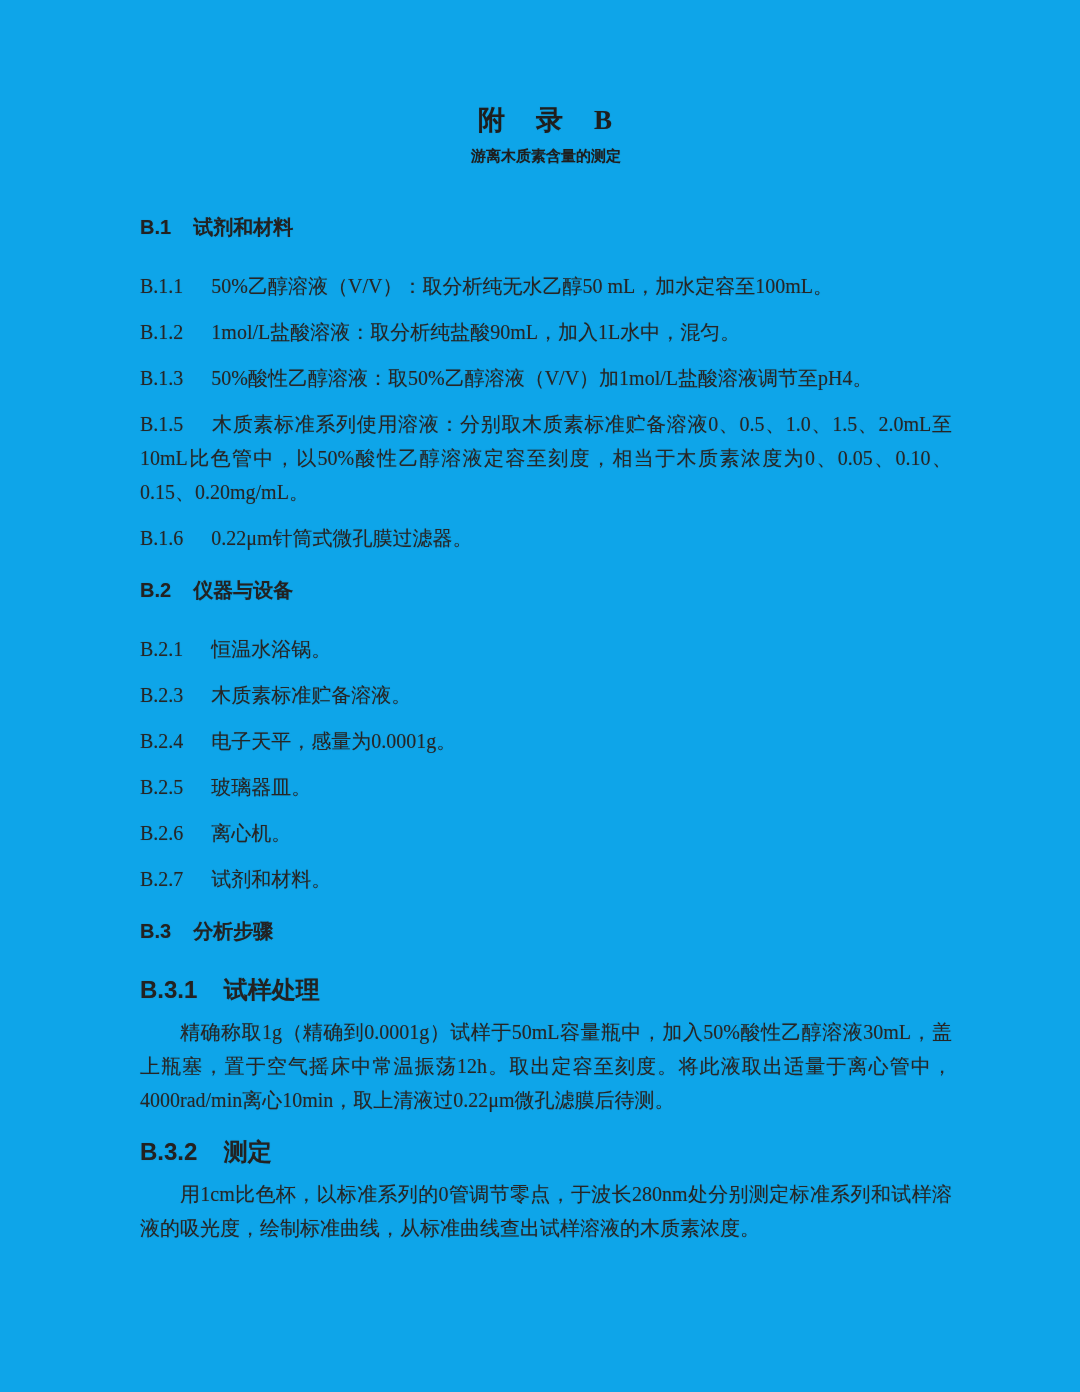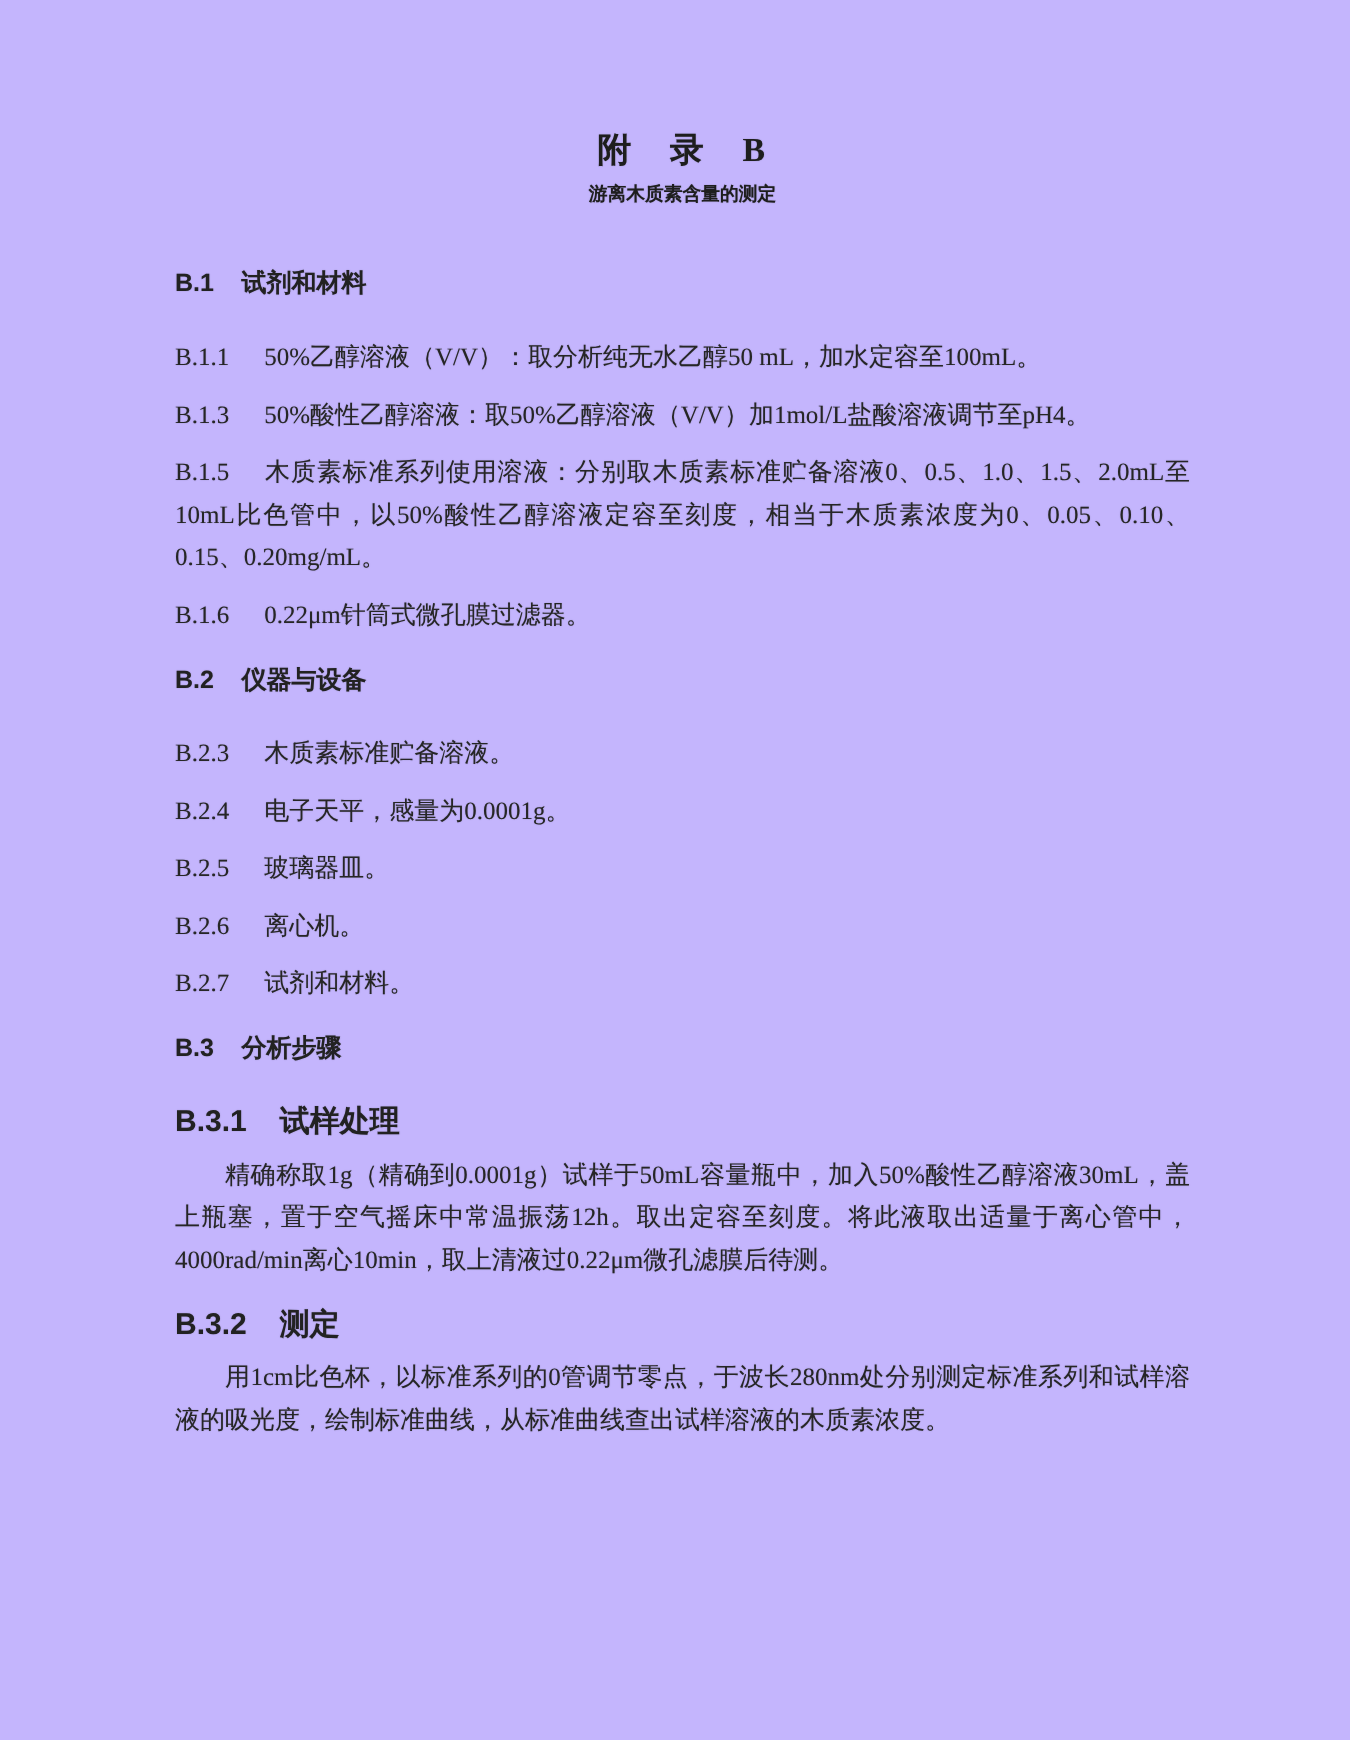--- a/index.html
+++ b/index.html
@@ -7,21 +7,21 @@
     width: 1080px;
     height: 1392px;
     background: #fdfdfc;
     overflow: hidden;
   }
   .page {
     position: relative;
     width: 1080px;
     height: 1392px;
     padding: 104px 128px 16px 140px;
-    background: #c4b5fd;
+    background: #0ea5e9;
     color: #262626;
     font-family: "Liberation Serif", "DejaVu Serif", serif;
     font-size: 20px;
     line-height: 34px;
     text-shadow: 0 0 1px rgba(40,40,40,0.35);
   }
   .doc-title {
     text-align: center;
     font-size: 27px;
     font-weight: bold;
@@ -75,33 +75,39 @@
   <h2 class="doc-subtitle">游离木质素含量的测定</h2>
 
   <p class="h-sec first">
     <span class="clause-id">B.1</span><span>试剂和材料</span>
   </p>
 
   <p class="clause">
     <span class="clause-id">B.1.1</span><span>50%乙醇溶液（V/V）：取分析纯无水乙醇50 mL，加水定容至100mL。</span>
   </p>
   <p class="clause">
+    <span class="clause-id">B.1.2</span><span>1mol/L盐酸溶液：取分析纯盐酸90mL，加入1L水中，混匀。</span>
+  </p>
+  <p class="clause">
     <span class="clause-id">B.1.3</span><span>50%酸性乙醇溶液：取50%乙醇溶液（V/V）加1mol/L盐酸溶液调节至pH4。</span>
   </p>
   <p class="clause">
     <span class="clause-id">B.1.5</span><span>木质素标准系列使用溶液：分别取木质素标准贮备溶液0、0.5、1.0、1.5、2.0mL至10mL比色管中，以50%酸性乙醇溶液定容至刻度，相当于木质素浓度为0、0.05、0.10、0.15、0.20mg/mL。</span>
   </p>
   <p class="clause">
     <span class="clause-id">B.1.6</span><span>0.22μm针筒式微孔膜过滤器。</span>
   </p>
 
   <p class="h-sec">
     <span class="clause-id">B.2</span><span>仪器与设备</span>
   </p>
 
+  <p class="clause">
+    <span class="clause-id">B.2.1</span><span>恒温水浴锅。</span>
+  </p>
   <p class="clause">
     <span class="clause-id">B.2.3</span><span>木质素标准贮备溶液。</span>
   </p>
   <p class="clause">
     <span class="clause-id">B.2.4</span><span>电子天平，感量为0.0001g。</span>
   </p>
   <p class="clause">
     <span class="clause-id">B.2.5</span><span>玻璃器皿。</span>
   </p>
   <p class="clause">

